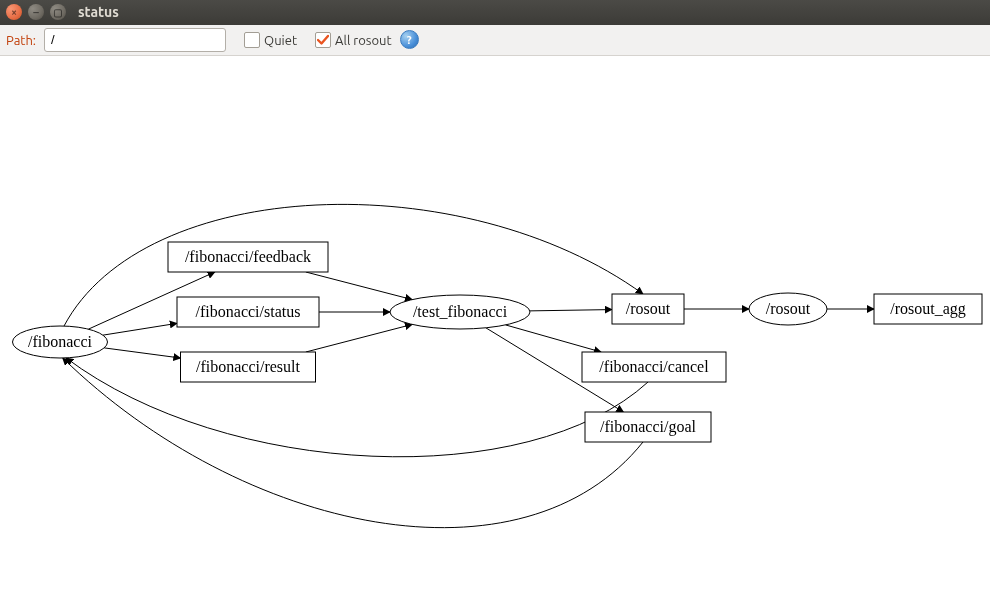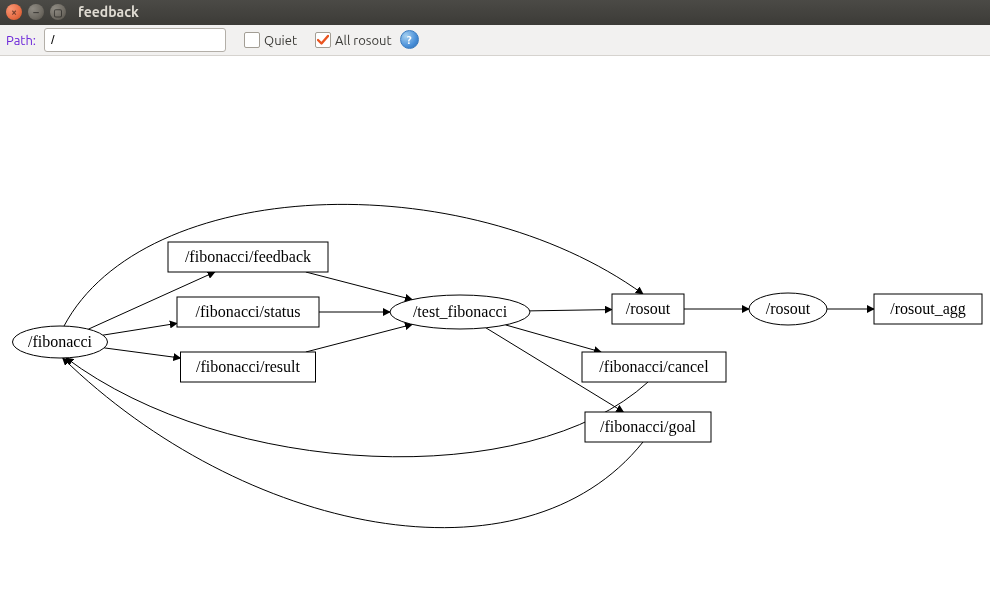--- a/index.html
+++ b/index.html
@@ -49,21 +49,21 @@
   .toolbar {
     height: 32px;
     background: #f2f1f0;
     border-bottom: 1px solid #d6d3cf;
     display: flex;
     align-items: center;
     padding: 0 6px;
     gap: 8px;
     font-size: 13px;
   }
-  .toolbar label.path-label { color: #6d28d9; }
+  .toolbar label.path-label { color: #c2410c; }
   .combo {
     display: inline-flex;
     align-items: center;
     height: 22px;
     width: 180px;
     background: #fff;
     border: 1px solid #b3afa8;
     border-radius: 3px;
     overflow: hidden;
   }
@@ -140,21 +140,21 @@
 </style>
 </head>
 <body>
 
 <div class="window">
 
   <div class="titlebar">
     <span class="win-btn btn-close">×</span>
     <span class="win-btn btn-min">‒</span>
     <span class="win-btn btn-max">▢</span>
-    <span class="title">feedback</span>
+    <span class="title">status</span>
   </div>
 
   <div class="toolbar">
     <label class="path-label">Path:</label>
     <span class="combo">
       <input type="text" value="/" style="">
 
     </span>
 
     <span class="check-wrap">

